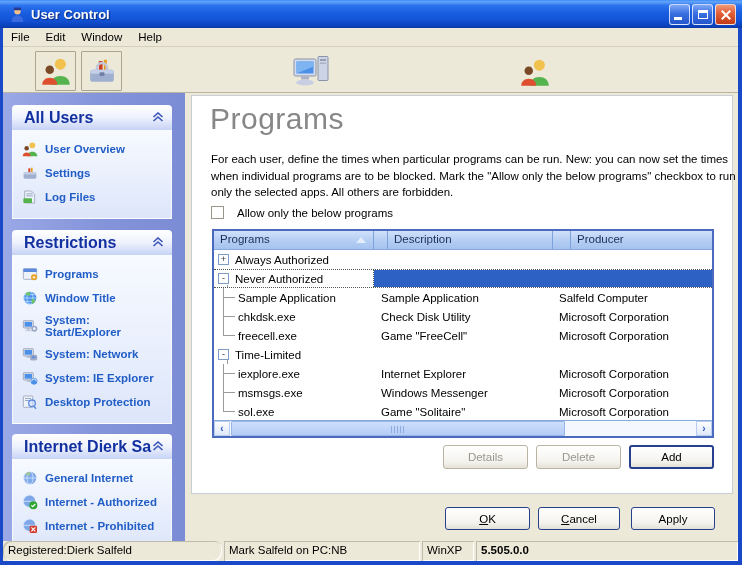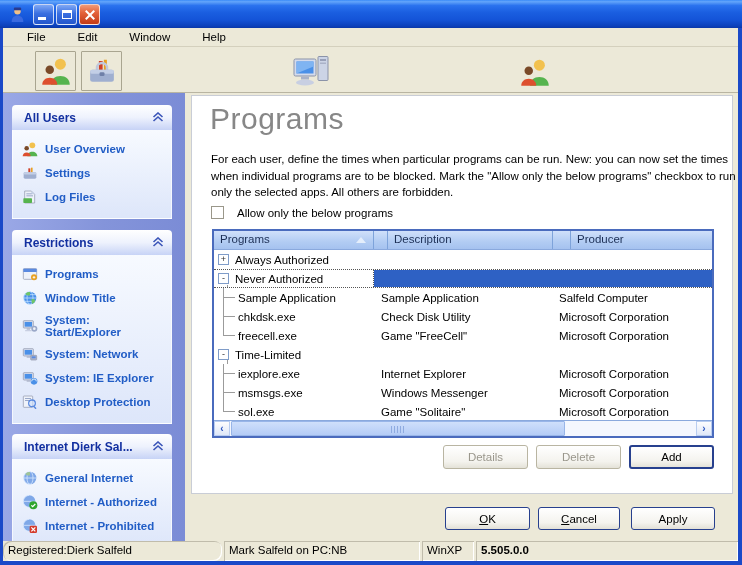--- a/index.html
+++ b/index.html
@@ -18,21 +18,21 @@
   .winbtn.min,.winbtn.max { background:linear-gradient(180deg,#7fa8f5 0%,#3a6fe0 45%,#2356cc 100%); }
   .winbtn.close { background:linear-gradient(180deg,#f09a78 0%,#e4623a 40%,#c23a16 100%); }
   .glyph-min { position:absolute; left:4px; bottom:4px; width:8px; height:3px; background:#fff; }
   .glyph-max { position:absolute; left:5px; top:5px; width:10px; height:9px; border:1px solid #fff; border-top:3px solid #fff; }
   .glyph-close-a,.glyph-close-b { position:absolute; left:4px; top:9px; width:12px; height:2px; background:#fff; }
   .glyph-close-a { transform:rotate(45deg); } .glyph-close-b { transform:rotate(-45deg); }
 
   
   .menubar { position:absolute; left:3px; top:28px; width:735px; height:19px; background:#ece9d8;
     border-bottom:1px solid #d4d0bd; display:flex; align-items:center; }
-  .menu-item { padding:16px 8px;margin-left:16px; }
+  .menu-item { padding:16px 8px; }
 
   
   .toolbar { position:absolute; left:3px; top:47px; width:735px; height:46px; background:#ece9d8;
     border-bottom:1px solid #b9b5a2; }
   .tool-btn { position:absolute; top:4px; width:41px; height:40px; background:#ece9d8;
     border:1px solid #a9a590; border-radius:1px; display:flex; align-items:center; justify-content:center; }
   .tool-btn svg { width:30px; height:30px; }
   .pc-icon { position:absolute; left:290px; top:8px; width:36px; height:33px; }
   .lbl { position:absolute; font-size:11.5px; }
   .combo { position:absolute; height:20px; background:#fff; border:1px solid #7f9db9; display:flex; align-items:center; }
@@ -49,21 +49,21 @@
   
   .bodyarea { position:absolute; left:3px; top:93px; width:735px; height:448px; background:#ece9d8; }
 
   
   .sidebar { position:absolute; left:0; top:0; width:182px; height:448px;
     background:linear-gradient(90deg,#9aa8e6 0%,#8494da 55%,#7b8cd6 100%); overflow:hidden; }
   .panel { width:160px; margin:0 0 0 9px; }
   .panel.p1 { margin-top:12px; } .panel.p2 { margin-top:11px; } .panel.p3 { margin-top:10px; }
   .panel-head { height:25px; border-radius:4px 4px 0 0; background:linear-gradient(180deg,#ffffff 0%,#eef2fd 50%,#c7d3f6 100%);
     display:flex; align-items:center; padding:0 8px 0 12px; }
-  .panel-head .pt { color:#1330a0; font-weight:bold; font-size:12px; flex:1; white-space:nowrap; overflow:hidden; }
+  .panel-head .pt { color:#1330a0; font-weight:bold; font-size:16px; flex:1; white-space:nowrap; overflow:hidden; }
   .panel-body { background:linear-gradient(180deg,#f7faff 0%,#dde6fa 100%); border:1px solid rgba(255,255,255,.65);
     border-top:none; padding:7px 0 9px 0; }
   .side-item { display:flex; align-items:center; gap:7px; padding:4px 4px 4px 9px; color:#215dc6; cursor:pointer;font-weight:bold; }
   .side-item svg { width:16px; height:16px; flex:none; }
   .chev svg { width:12px; height:10px; }
 
   
   .content-outer { position:absolute; left:185px; top:0; width:553px; height:448px; }
   .content { position:absolute; left:3px; top:2px; width:542px; height:399px; background:#fff;
     border:1px solid #c9cdd6; }
@@ -135,20 +135,21 @@
 <body>
 
 <div class="window">
 
   <div class="titlebar">
     <svg class="title-icon" viewBox="0 0 16 16">
       <circle cx="8" cy="5" r="3" fill="#f0c089"></circle>
       <rect x="4.5" y="1.5" width="7" height="2.6" rx="1" fill="#2a3a8c"></rect>
       <path d="M2.5 15c0-4 2.5-6 5.5-6s5.5 2 5.5 6z" fill="#3a6ae0"></path>
     </svg>
+    <span class="title-text">User Control</span>
     <div class="winbtn min">
         <span class="glyph-min"></span>
       </div>
     <div class="winbtn max">
         <span class="glyph-max"></span>
       </div>
     <div class="winbtn close">
         <span class="glyph-close-a"></span>
         <span class="glyph-close-b"></span>
       </div>

